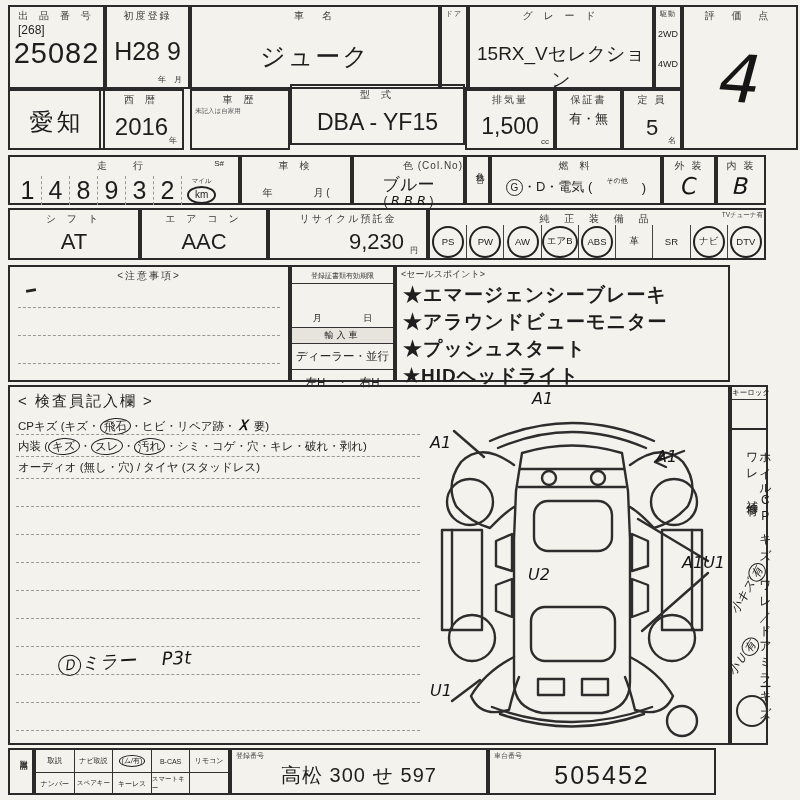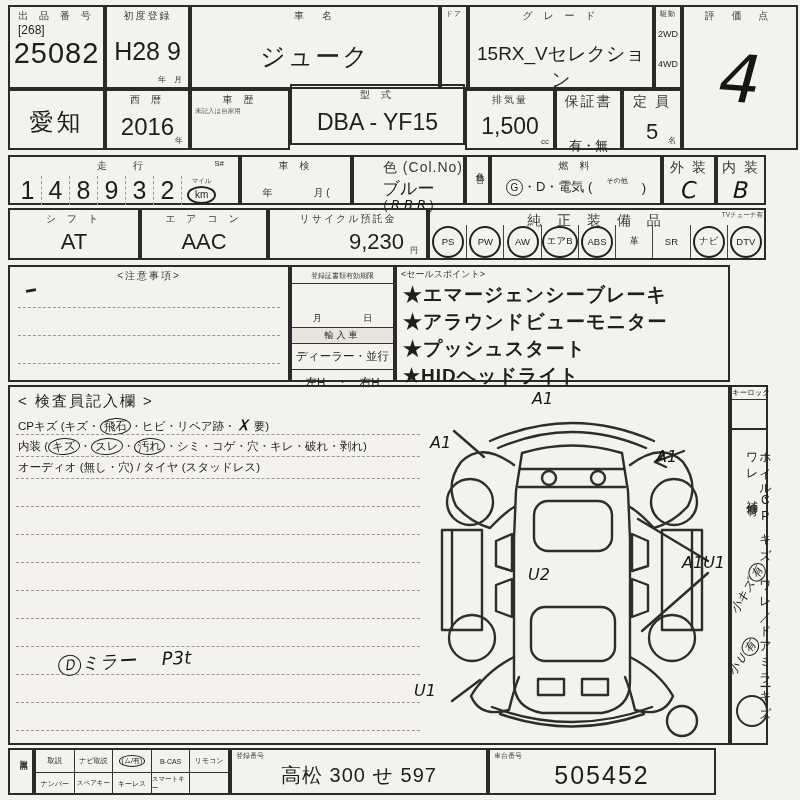--- a/index.html
+++ b/index.html
@@ -1,19 +1,19 @@
 <!DOCTYPE html>
 <html><head>
 <meta charset="utf-8">
 <style>
   html,body{margin:0;padding:0;background:#d8d6cf;}
   .sheet{position:relative;width:800px;height:800px;background:#f4f2ec;font-family:"Liberation Sans",sans-serif;color:#1e1e1e;overflow:hidden;}
   .cell{position:absolute;border:2px solid #2a2a2a;box-sizing:border-box;background:transparent;}
   .hdr{display:block;text-align:center;font-size:10px;letter-spacing:4px;color:#3a3a3a;padding-top:2px;white-space:nowrap;overflow:hidden;}
-  .hdr.sm{font-size:14px;letter-spacing:2px;}
+  .hdr.sm{font-size:10px;letter-spacing:2px;}
   .hdr.xs{font-size:7px;letter-spacing:1px;}
   .val{display:block;text-align:center;}
   .unit{position:absolute;font-size:8px;color:#333;}
   .hw{font-family:"DejaVu Sans",sans-serif;font-style:italic;color:#161616;}
   .dashlite{position:absolute;border-top:1px dashed #9a988f;}
   .pcirc{display:inline-flex;align-items:center;justify-content:center;border:1.5px solid #2a2a2a;border-radius:50%;width:15px;height:15px;font-size:10px;}
   .hcirc{display:inline-block;border:1.6px solid #222;border-radius:50%;padding:0 3px;transform:rotate(-4deg);}
   .eqrow{position:absolute;left:0;right:0;top:15px;bottom:0;display:flex;}
   .eqcell{flex:1;border-left:1px solid #444;display:flex;align-items:center;justify-content:center;}
   .eqcell:first-child{border-left:none;}
@@ -63,41 +63,41 @@
     <span class="val" style="font-size:9px;margin-top:20px;">4WD</span>
   </div>
   <div class="cell" style="left:682px;top:5px;width:116px;height:145px;">
     <span class="hdr" style="letter-spacing:7px;">評 価 点</span>
     <span class="val hw" style="font-size:66px;margin-top:18px;transform:rotate(4deg);">4</span>
   </div>
 
   <div class="cell" style="left:8px;top:89px;width:97px;height:61px;">
     <span class="val" style="font-size:24px;margin-top:15px;letter-spacing:3px;">愛知</span>
   </div>
-  <div class="cell" style="left:105px;top:89px;width:85px;height:61px;">
+  <div class="cell" style="left:99px;top:89px;width:85px;height:61px;">
     <span class="hdr">西 暦</span>
     <span class="val" style="font-size:24px;margin-top:6px;">2016</span>
     <span class="unit" style="right:5px;bottom:2px;">年</span>
   </div>
   <div class="cell" style="left:190px;top:89px;width:100px;height:61px;">
     <span class="hdr">車 歴</span>
     <span style="display:block;font-size:6.5px;color:#555;padding-left:3px;">未記入は自家用</span>
   </div>
   <div class="cell" style="left:290px;top:84px;width:175px;height:61px;">
     <span class="hdr">型 式</span>
     <span class="val" style="font-size:23px;margin-top:7px;">DBA -  YF15</span>
   </div>
   <div class="cell" style="left:465px;top:89px;width:90px;height:61px;">
     <span class="hdr" style="letter-spacing:2px;">排気量</span>
     <span class="val" style="font-size:23px;margin-top:6px;">1,500</span>
     <span class="unit" style="right:4px;bottom:2px;">cc</span>
   </div>
   <div class="cell" style="left:555px;top:89px;width:67px;height:61px;">
     <span class="hdr sm">保証書</span>
-    <span class="val" style="font-size:13px;margin-top:26px;">有・無</span>
+    <span class="val" style="font-size:13px;margin-top:3px;">有・無</span>
   </div>
   <div class="cell" style="left:622px;top:89px;width:60px;height:61px;">
     <span class="hdr sm">定 員</span>
     <span class="val" style="font-size:22px;margin-top:8px;">5</span>
     <span class="unit" style="right:4px;bottom:2px;">名</span>
   </div>
 
   <div class="cell" style="left:8px;top:155px;width:232px;height:50px;">
     <span class="hdr" style="letter-spacing:8px;">走　行</span>
     <span style="position:absolute;right:14px;top:2px;font-size:8px;">S#</span>
@@ -299,21 +299,21 @@
         <path d="M30 312 L58 291"></path>
 
         <circle cx="260" cy="332" r="15"></circle>
       </g>
     </svg>
     <span class="anno hw" style="left:522px;top:2px;">A1</span>
     <span class="anno hw" style="left:420px;top:46px;">A1</span>
     <span class="anno hw" style="left:646px;top:60px;">A1</span>
     <span class="anno hw" style="left:518px;top:178px;">U2</span>
     <span class="anno hw" style="left:672px;top:166px;">A1U1</span>
-    <span class="anno hw" style="left:404px;top:294px;">U1</span>
+    <span class="anno hw" style="left:420px;top:294px;">U1</span>
   </div>
 
   <div class="cell" style="left:730px;top:385px;width:38px;height:45px;">
     <span style="display:block;font-size:7.5px;text-align:center;border-bottom:1px solid #333;padding:1px 0;white-space:nowrap;">キーロック</span>
   </div>
   <div class="cell" style="left:730px;top:430px;width:38px;height:315px;border-top:none;">
     <div class="vtext" style="position:absolute;left:13px;top:14px;height:290px;">ホイル・CPキズ ワレ／ドアミラーキズ ワレ 補修有</div>
     <div class="hw" style="position:absolute;left:-12px;top:150px;transform:rotate(-60deg);font-size:12px;white-space:nowrap;">
       <span>小キズ</span><span class="hcirc" style="font-size:11px;">有</span>
     </div>

